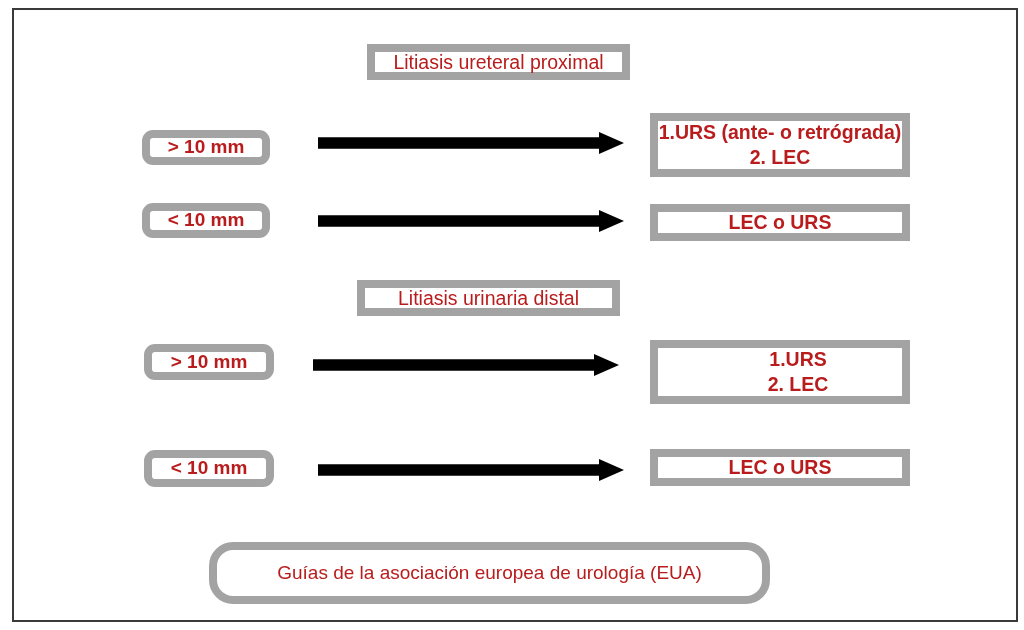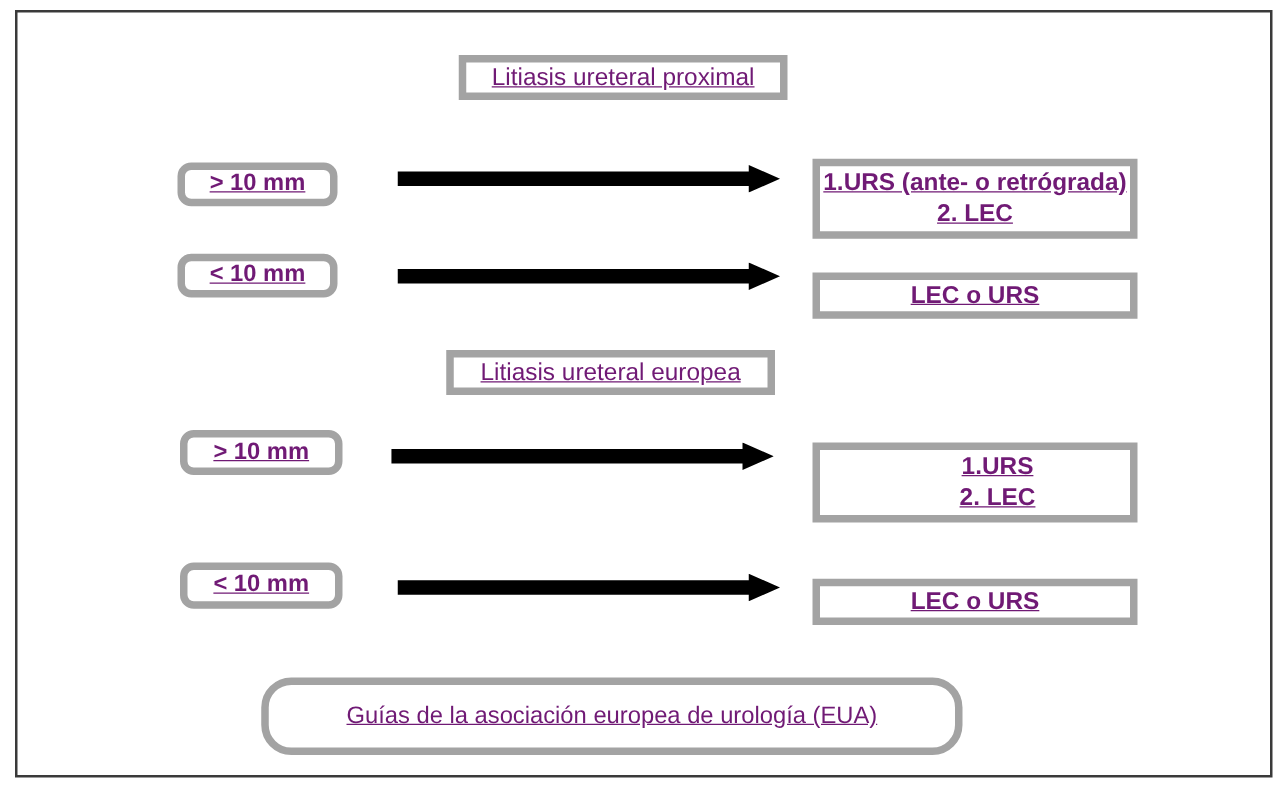--- a/index.html
+++ b/index.html
@@ -21,49 +21,47 @@
     top: 8px;
     width: 1006px;
     height: 614px;
     border: 2px solid #3a3a3a;
     box-sizing: border-box;
     background: #ffffff;
   }
   .node-box {
     position: absolute;
     box-sizing: border-box;
-    border: 6px solid #a3a3a3;
+    border: 8px solid #a3a3a3;
     background: #ffffff;
     display: flex;
     flex-direction: column;
     align-items: center;
     justify-content: center;
     text-align: center;
-    color: #701a75;
+    color: #b91c1c;
     font-weight: 600;
     line-height: 1.28;
-    text-decoration: underline;
   }
   .node-box .line {
     display: block;
     white-space: nowrap;
   }
   .title-box {
     font-size: 19.5px;
     font-weight: 500;
   }
   .cond-box {
     font-size: 19px;
     font-weight: 600;
     border-radius: 11px;
   }
   .result-box {
     font-size: 19.5px;
     font-weight: 600;
-    margin-top: 14px;
   }
   .footer-box {
     font-size: 19px;
     font-weight: 500;
     line-height: 1.45;
     border-radius: 24px;
   }
   
   .arrow {
     position: absolute;
@@ -105,21 +103,21 @@
       <svg width="306" height="22" viewBox="0 0 306 22">
         <path d="M0 5.2 L281 5.2 L281 0 L306 11 L281 22 L281 16.8 L0 16.8 Z" fill="#000000"></path>
       </svg>
     </span>
 
     <div class="node-box result-box" style="left:636px; top:194px; width:260px; height:37px;">
       <span class="line">LEC o URS</span>
     </div>
 
     <div class="node-box title-box" style="left:343px; top:270px; width:263px; height:36px;">
-      <span class="line">Litiasis ureteral europea</span>
+      <span class="line">Litiasis urinaria distal</span>
     </div>
 
     <div class="node-box cond-box" style="left:130px; top:334px; width:130px; height:36px;">
       <span class="line">&gt; 10 mm</span>
     </div>
 
     <span class="arrow" style="left:299px; top:344px; width:306px;">
       <svg width="306" height="22" viewBox="0 0 306 22">
         <path d="M0 5.2 L281 5.2 L281 0 L306 11 L281 22 L281 16.8 L0 16.8 Z" fill="#000000"></path>
       </svg>

